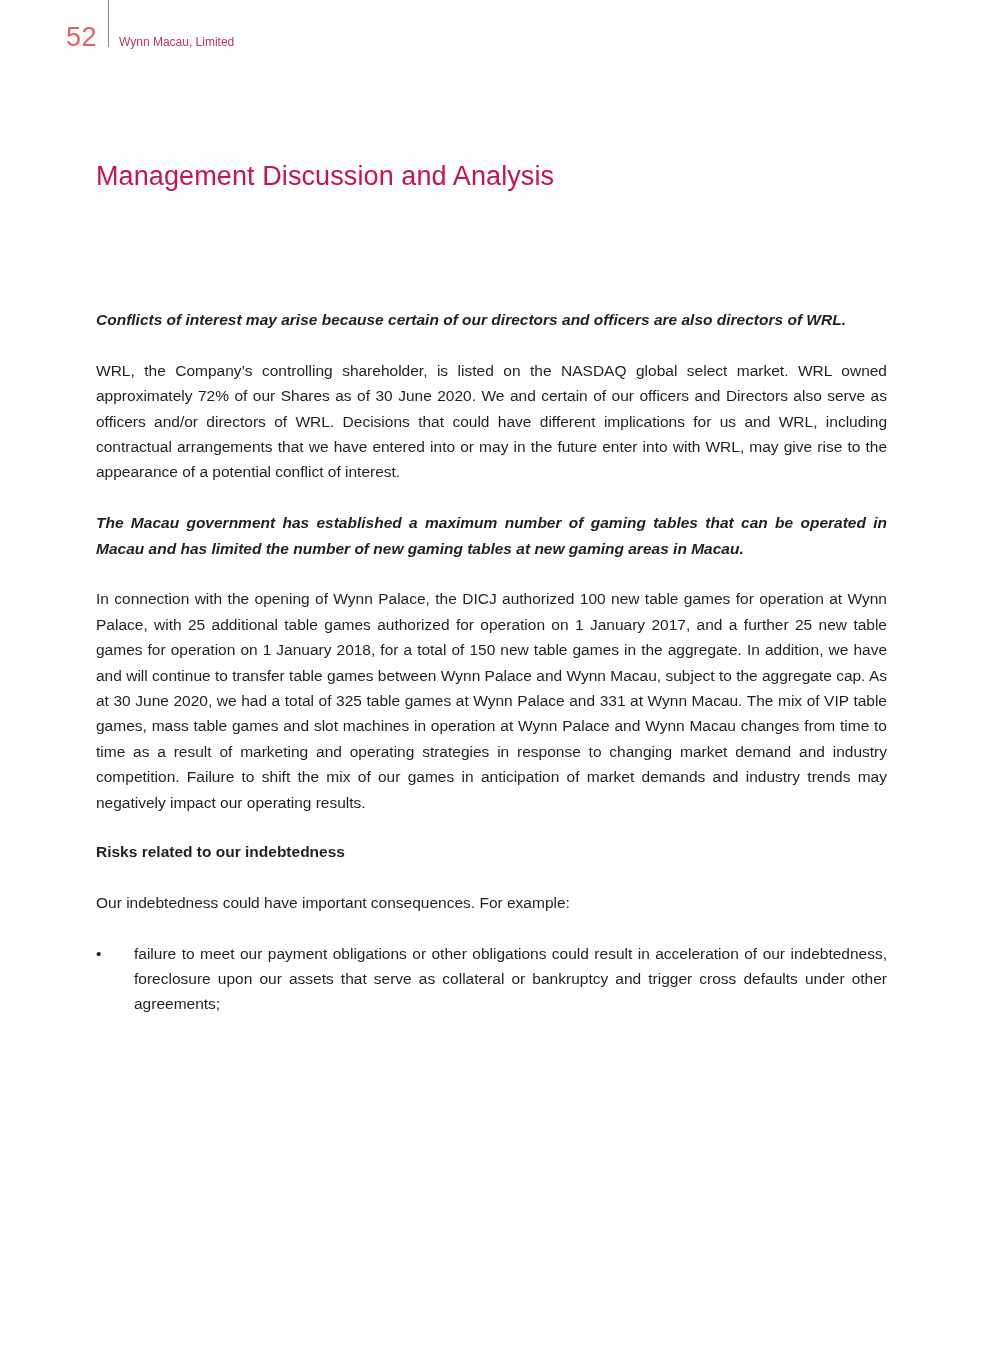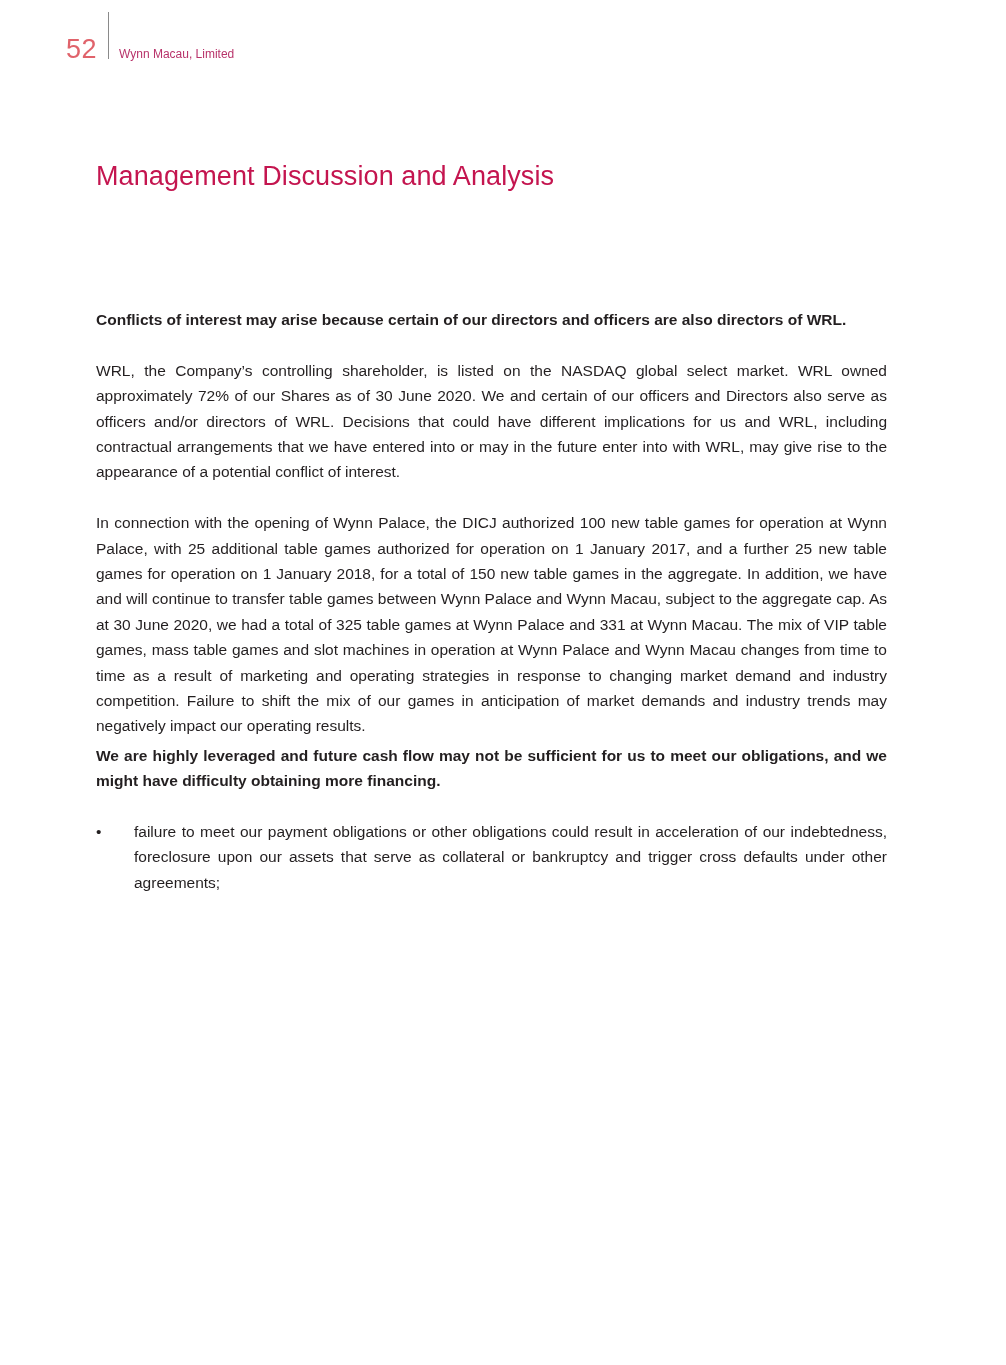--- a/index.html
+++ b/index.html
@@ -11,21 +11,21 @@
       width: 1006px;
       height: 1365px;
       position: relative;
       overflow: hidden;
       font-family: "Liberation Sans", "DejaVu Sans", sans-serif;
       color: #231f20;
     }
     .header {
       position: absolute;
       left: 0;
-      top: 12px;
+      top: 0;
       width: 890px;
       height: 60px;
     }
     .page-number {
       position: absolute;
       left: 66px;
       top: 20px;
       font-size: 27px;
       line-height: 34px;
       color: #e0636b;
@@ -68,20 +68,21 @@
       line-height: 25.4px;
       color: #231f20;
     }
     .content p {
       margin: 0;
       text-align: justify;
       text-align-last: left;
     }
     .bold-italic {
       font-weight: bold;
+      font-style: italic;
       font-family: "Liberation Sans Narrow", "Liberation Sans", sans-serif;
     }
     .bold {
       font-weight: bold;
     }
     .gap-l { margin-top: 25.4px !important; }
     .gap-m { margin-top: 24px !important; }
     .gap-s { margin-top: 4px !important; }
     .bullet-item {
       position: relative;
@@ -103,21 +104,23 @@
   <div class="header-divider"></div>
   <span class="company-name">Wynn Macau, Limited</span>
 </div>
 
 <h1 class="page-title">Management Discussion and Analysis</h1>
 
 <div class="content">
   <p class="bold-italic">Conflicts of interest may arise because certain of our directors and officers are also directors of WRL.</p>
   <p class="gap-l">WRL, the Company’s controlling shareholder, is listed on the NASDAQ global select market. WRL owned approximately 72% of our Shares as of 30 June 2020. We and certain of our officers and Directors also serve as officers and/or directors of WRL. Decisions that could have different implications for us and WRL, including contractual arrangements that we have entered into or may in the future enter into with WRL, may give rise to the appearance of a potential conflict of interest.</p>
 
+  <p class="bold-italic gap-l">The Macau government has established a maximum number of gaming tables that can be operated in Macau and has limited the number of new gaming tables at new gaming areas in Macau.</p>
   <p class="gap-l">In connection with the opening of Wynn Palace, the DICJ authorized 100 new table games for operation at Wynn Palace, with 25 additional table games authorized for operation on 1 January 2017, and a further 25 new table games for operation on 1 January 2018, for a total of 150 new table games in the aggregate. In addition, we have and will continue to transfer table games between Wynn Palace and Wynn Macau, subject to the aggregate cap. As at 30 June 2020, we had a total of 325 table games at Wynn Palace and 331 at Wynn Macau. The mix of VIP table games, mass table games and slot machines in operation at Wynn Palace and Wynn Macau changes from time to time as a result of marketing and operating strategies in response to changing market demand and industry competition. Failure to shift the mix of our games in anticipation of market demands and industry trends may negatively impact our operating results.</p>
 
-  <p class="bold-italic gap-s">We are highly leveraged and future cash flow may not be sufficient for us to meet our obligations, and we might have difficulty obtaining more financing.</p>
+  <p class="bold gap-m">Risks related to our indebtedness</p>
+  <p class="gap-l">Our indebtedness could have important consequences. For example:</p>
 
   <div class="bullet-item gap-l">
     <span class="bullet-glyph">•</span>
     <span>failure to meet our payment obligations or other obligations could result in acceleration of our indebtedness, foreclosure upon our assets that serve as collateral or bankruptcy and trigger cross defaults under other agreements;</span>
   </div>
 </div>
 
 </body></html>

